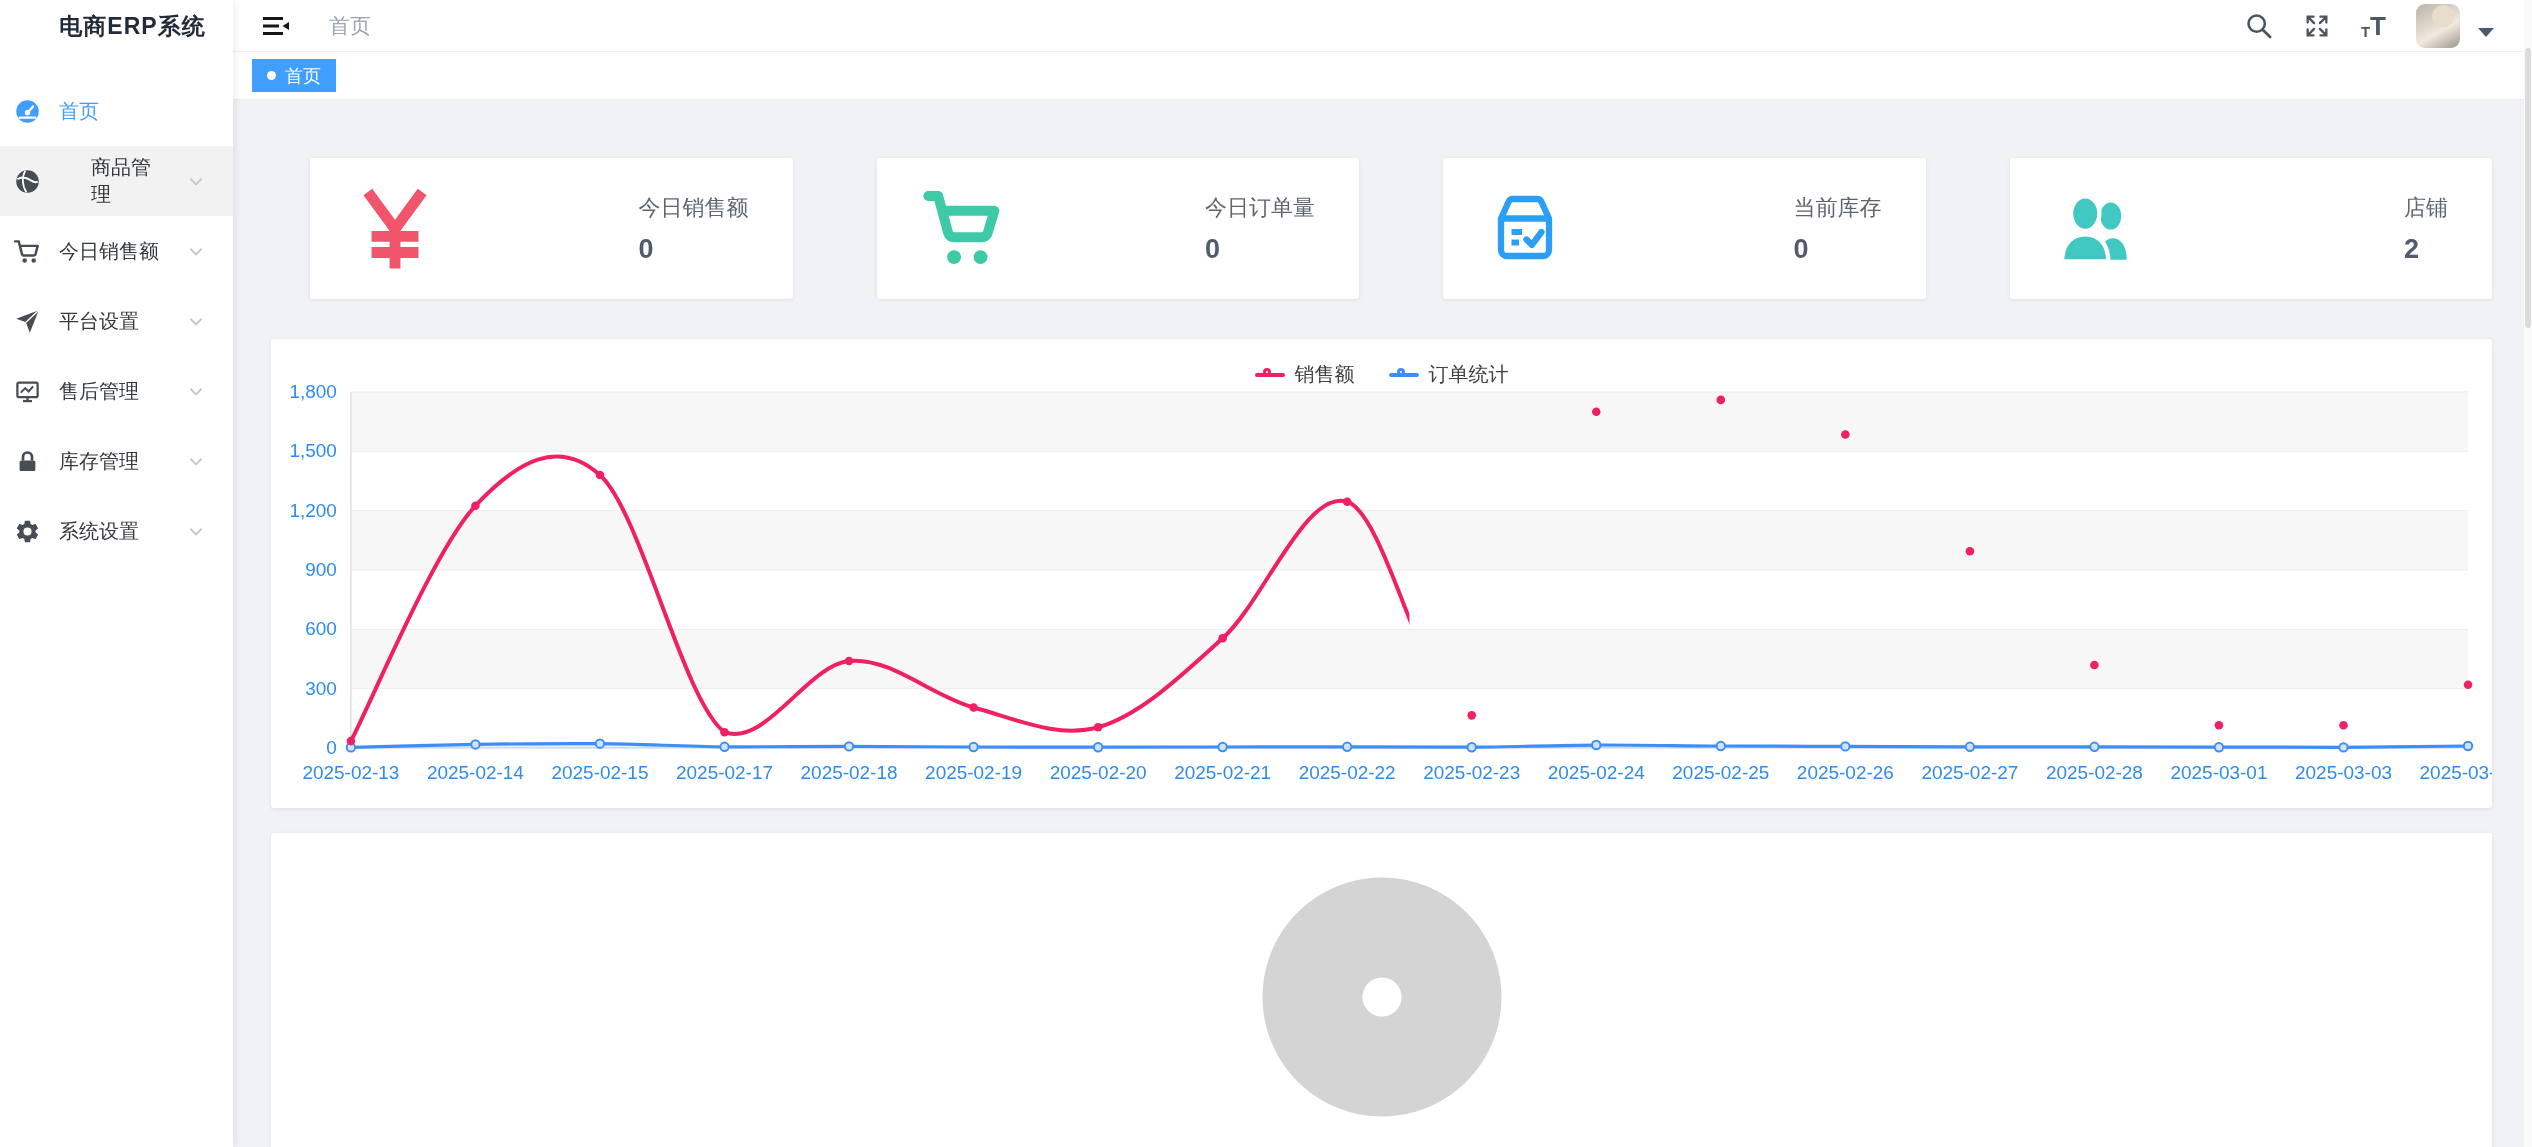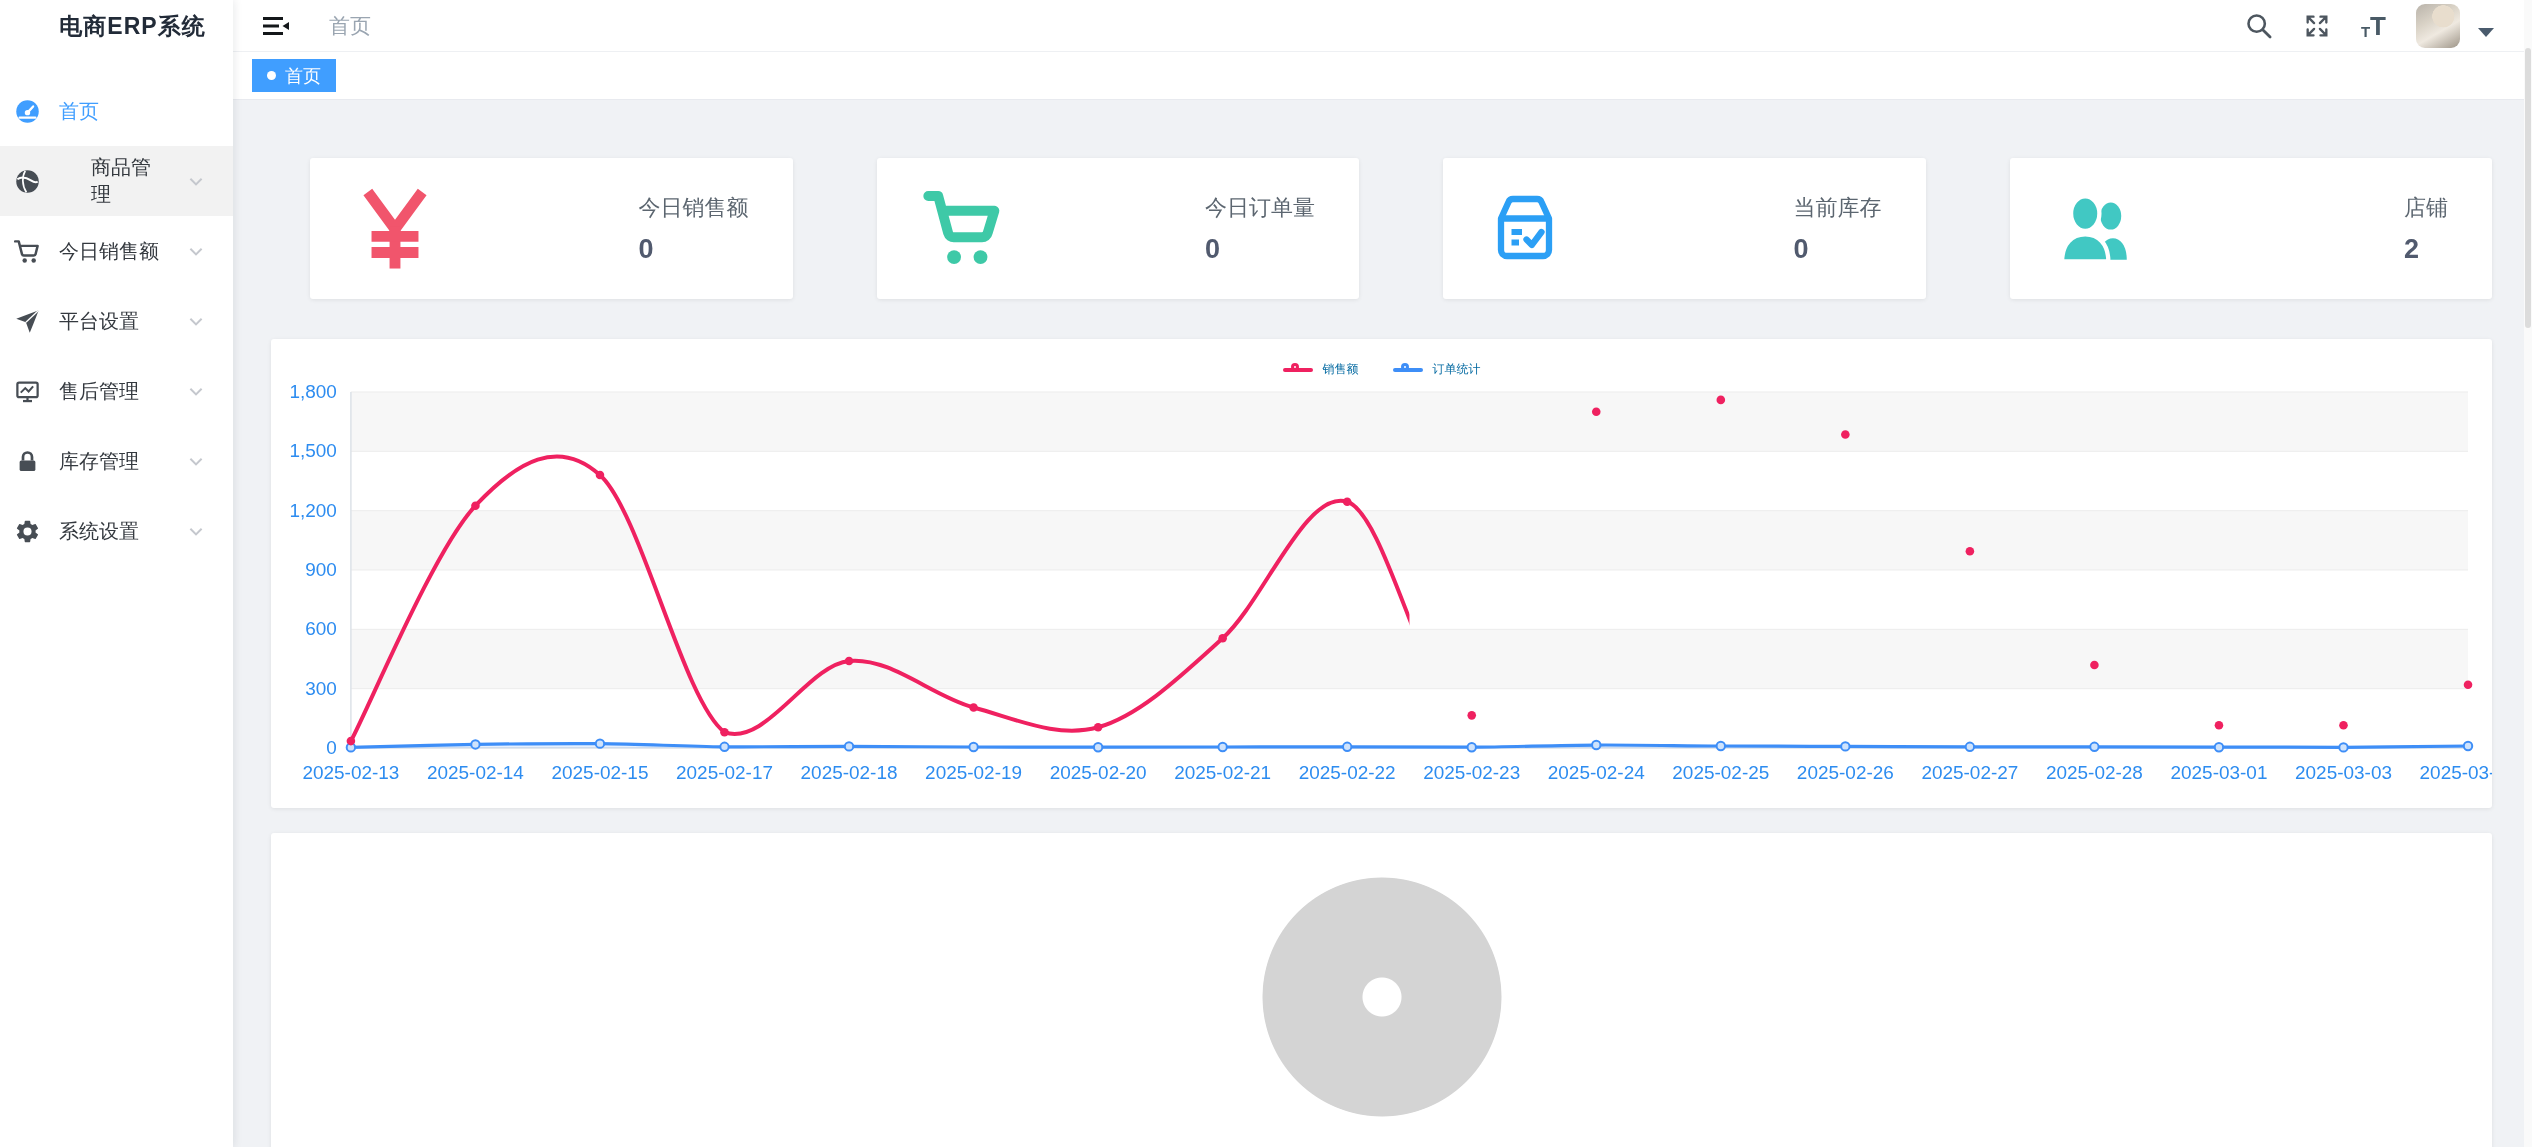--- a/index.html
+++ b/index.html
@@ -51,21 +51,21 @@
   .stat-icon { margin-left:46px; display:flex; align-items:center; }
   .stat-text { margin-left:auto; margin-right:44px; display:flex; flex-direction:column;
                align-items:flex-start; gap:11px; }
   .stat-label { font-size:22px; color:#5c6670; font-weight:500; }
   .stat-value { font-size:27px; color:#515a6e; font-weight:bold; }
 
   .chart-card { position:absolute; left:38px; right:40px; top:239px; height:469px; background:#fff;
                 border-radius:3px; box-shadow:0 1px 4px rgba(0,0,0,.08); }
   .legend { position:absolute; left:0; right:0; top:22px; display:flex; justify-content:center;
             gap:34px; z-index:2; }
-  .legend-item { display:flex; align-items:center; gap:10px; cursor:pointer; font-size:12px; color:#0369a1; }
+  .legend-item { display:flex; align-items:center; gap:10px; cursor:pointer; font-size:20px; color:#404040; }
   .legend-marker { position:relative; width:30px; height:14px; }
   .legend-line { position:absolute; left:0; right:0; top:5px; height:4px; border-radius:2px; }
   .legend-dot { position:absolute; left:8px; top:0; width:8px; height:8px; border-radius:50%;
                 background:#fff; border:3px solid #000; }
   .chart-svg { position:absolute; inset:0; width:100%; height:100%; }
 
   .pie-card { position:absolute; left:38px; right:40px; top:733px; height:560px; background:#fff;
               border-radius:3px; box-shadow:0 1px 4px rgba(0,0,0,.08); }
   .donut { position:absolute; left:50%; top:44px; width:240px; height:240px; margin-left:-120px;
            border-radius:50%;

